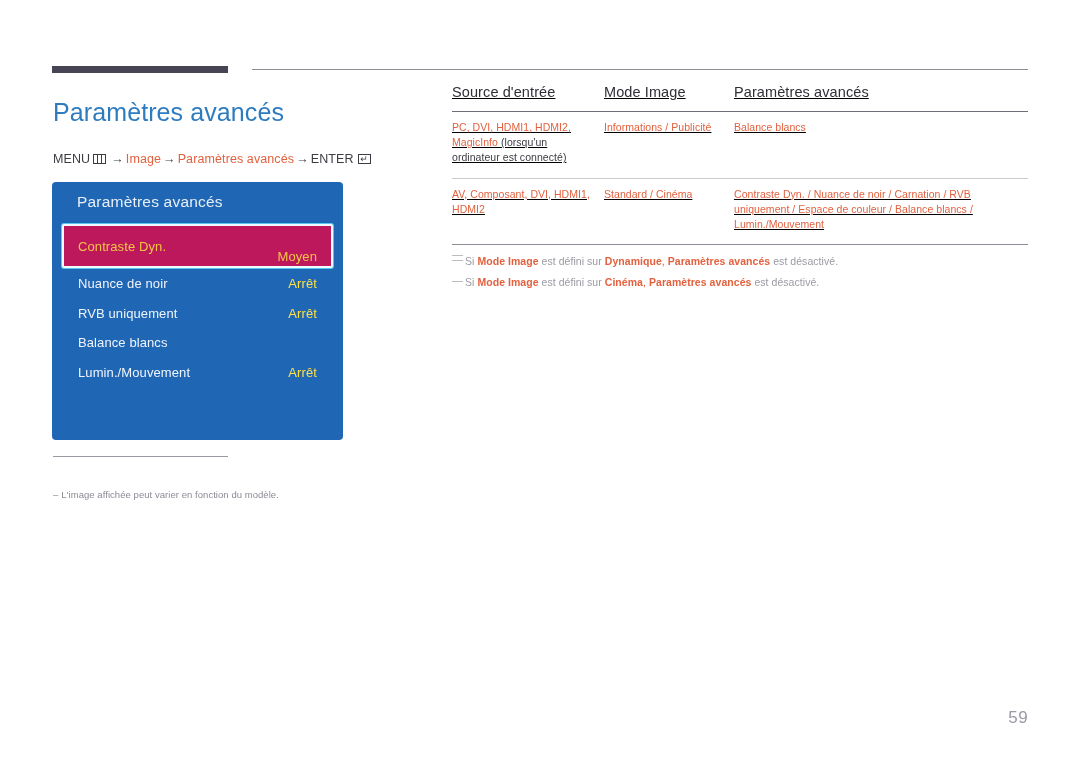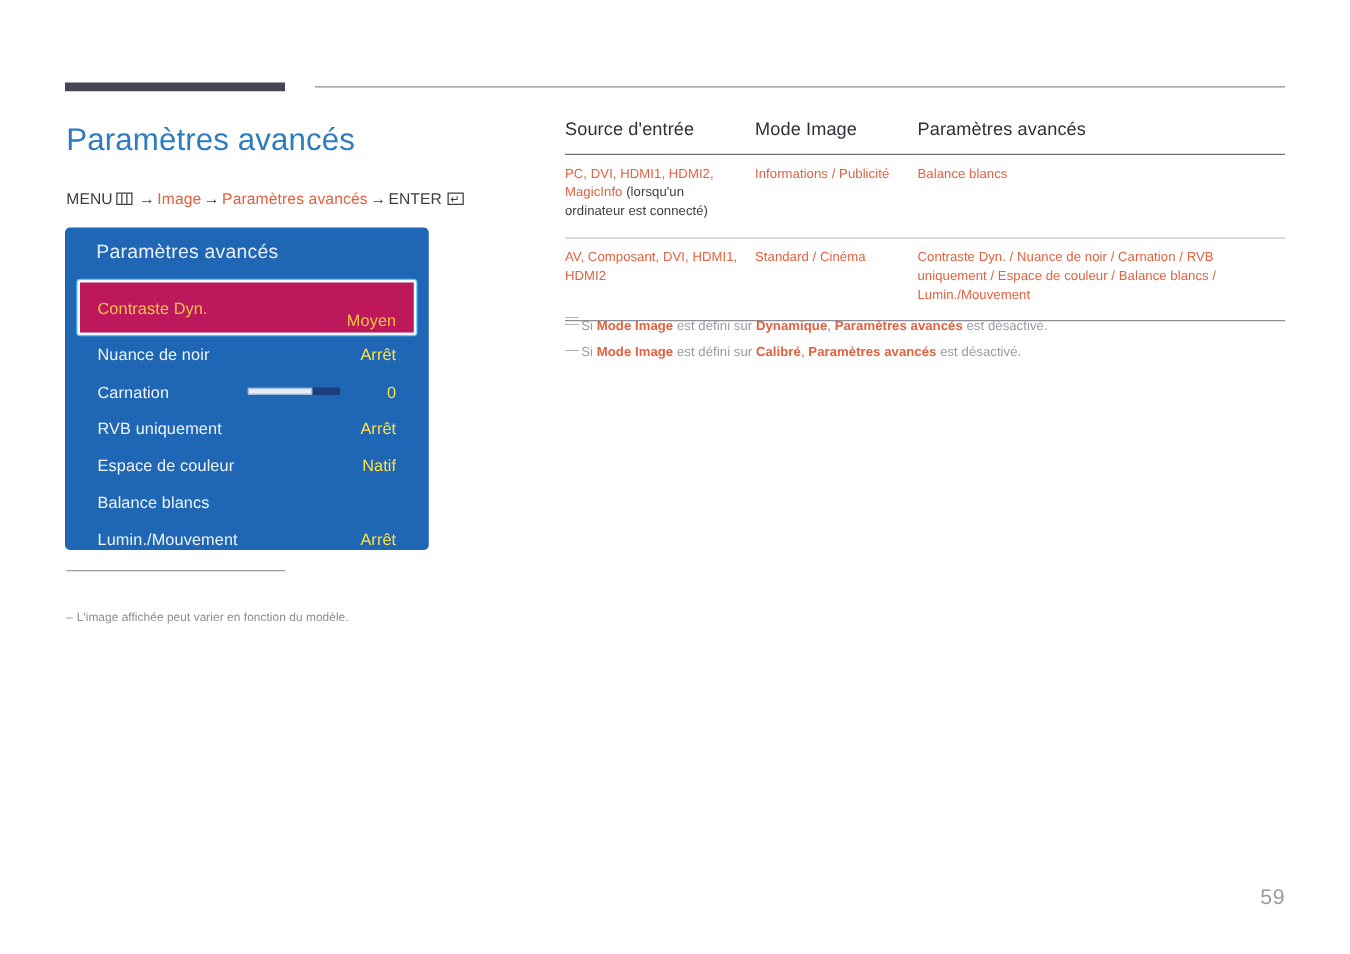--- a/index.html
+++ b/index.html
@@ -201,22 +201,23 @@
     color: #8b8b95;
     letter-spacing: 0.05px;
     white-space: nowrap;
   }
   .left-note .dash { margin-right: 3px; }
 
   
   .table-wrap {
     position: absolute;
     left: 452px;
-    top: 96px;
+    top: 84px;
     width: 576px;
+    text-decoration: underline;
   }
   .tbl {
     width: 100%;
     border-collapse: collapse;
     table-layout: fixed;
   }
   .tbl th {
     text-align: left;
     font-weight: normal;
     font-size: 14.5px;
@@ -298,37 +299,26 @@
     <div class="osd-row selected">
       <span class="osd-label">Contraste Dyn.</span>
       <span class="osd-value">Moyen</span>
     </div>
 
     <div class="osd-row">
       <span class="osd-label">Nuance de noir</span>
       <span class="osd-value">Arrêt</span>
     </div>
 
-    <div class="osd-row">
-      <span class="osd-label">Carnation</span>
-      <span class="osd-slider">
-          <span class="fill" style="width: 70%;"></span>
-        </span>
-      <span class="osd-value">0</span>
-    </div>
 
     <div class="osd-row">
       <span class="osd-label">RVB uniquement</span>
       <span class="osd-value">Arrêt</span>
     </div>
 
-    <div class="osd-row">
-      <span class="osd-label">Espace de couleur</span>
-      <span class="osd-value">Natif</span>
-    </div>
 
     <div class="osd-row">
       <span class="osd-label">Balance blancs</span>
       <span class="osd-value"></span>
     </div>
 
     <div class="osd-row">
       <span class="osd-label">Lumin./Mouvement</span>
       <span class="osd-value">Arrêt</span>
     </div>
@@ -373,17 +363,17 @@
 <div class="notes">
   <div class="note">
     <span class="note-dash">―</span>
   </div>
   <div class="note">
     <span class="note-dash">―</span>
     <span class="note-body"><span>Si </span><span class="hl">Mode Image</span><span> est défini sur </span><span class="hl">Dynamique</span><span class="hl-plain">, </span><span class="hl">Paramètres avancés</span><span> est désactivé.</span></span>
   </div>
   <div class="note">
     <span class="note-dash">―</span>
-    <span class="note-body"><span>Si </span><span class="hl">Mode Image</span><span> est défini sur </span><span class="hl">Calibré</span><span class="hl-plain">, </span><span class="hl">Paramètres avancés</span><span> est désactivé.</span></span>
+    <span class="note-body"><span>Si </span><span class="hl">Mode Image</span><span> est défini sur </span><span class="hl">Cinéma</span><span class="hl-plain">, </span><span class="hl">Paramètres avancés</span><span> est désactivé.</span></span>
   </div>
 </div>
 
 <div class="page-number">59</div>
 
 </body></html>

